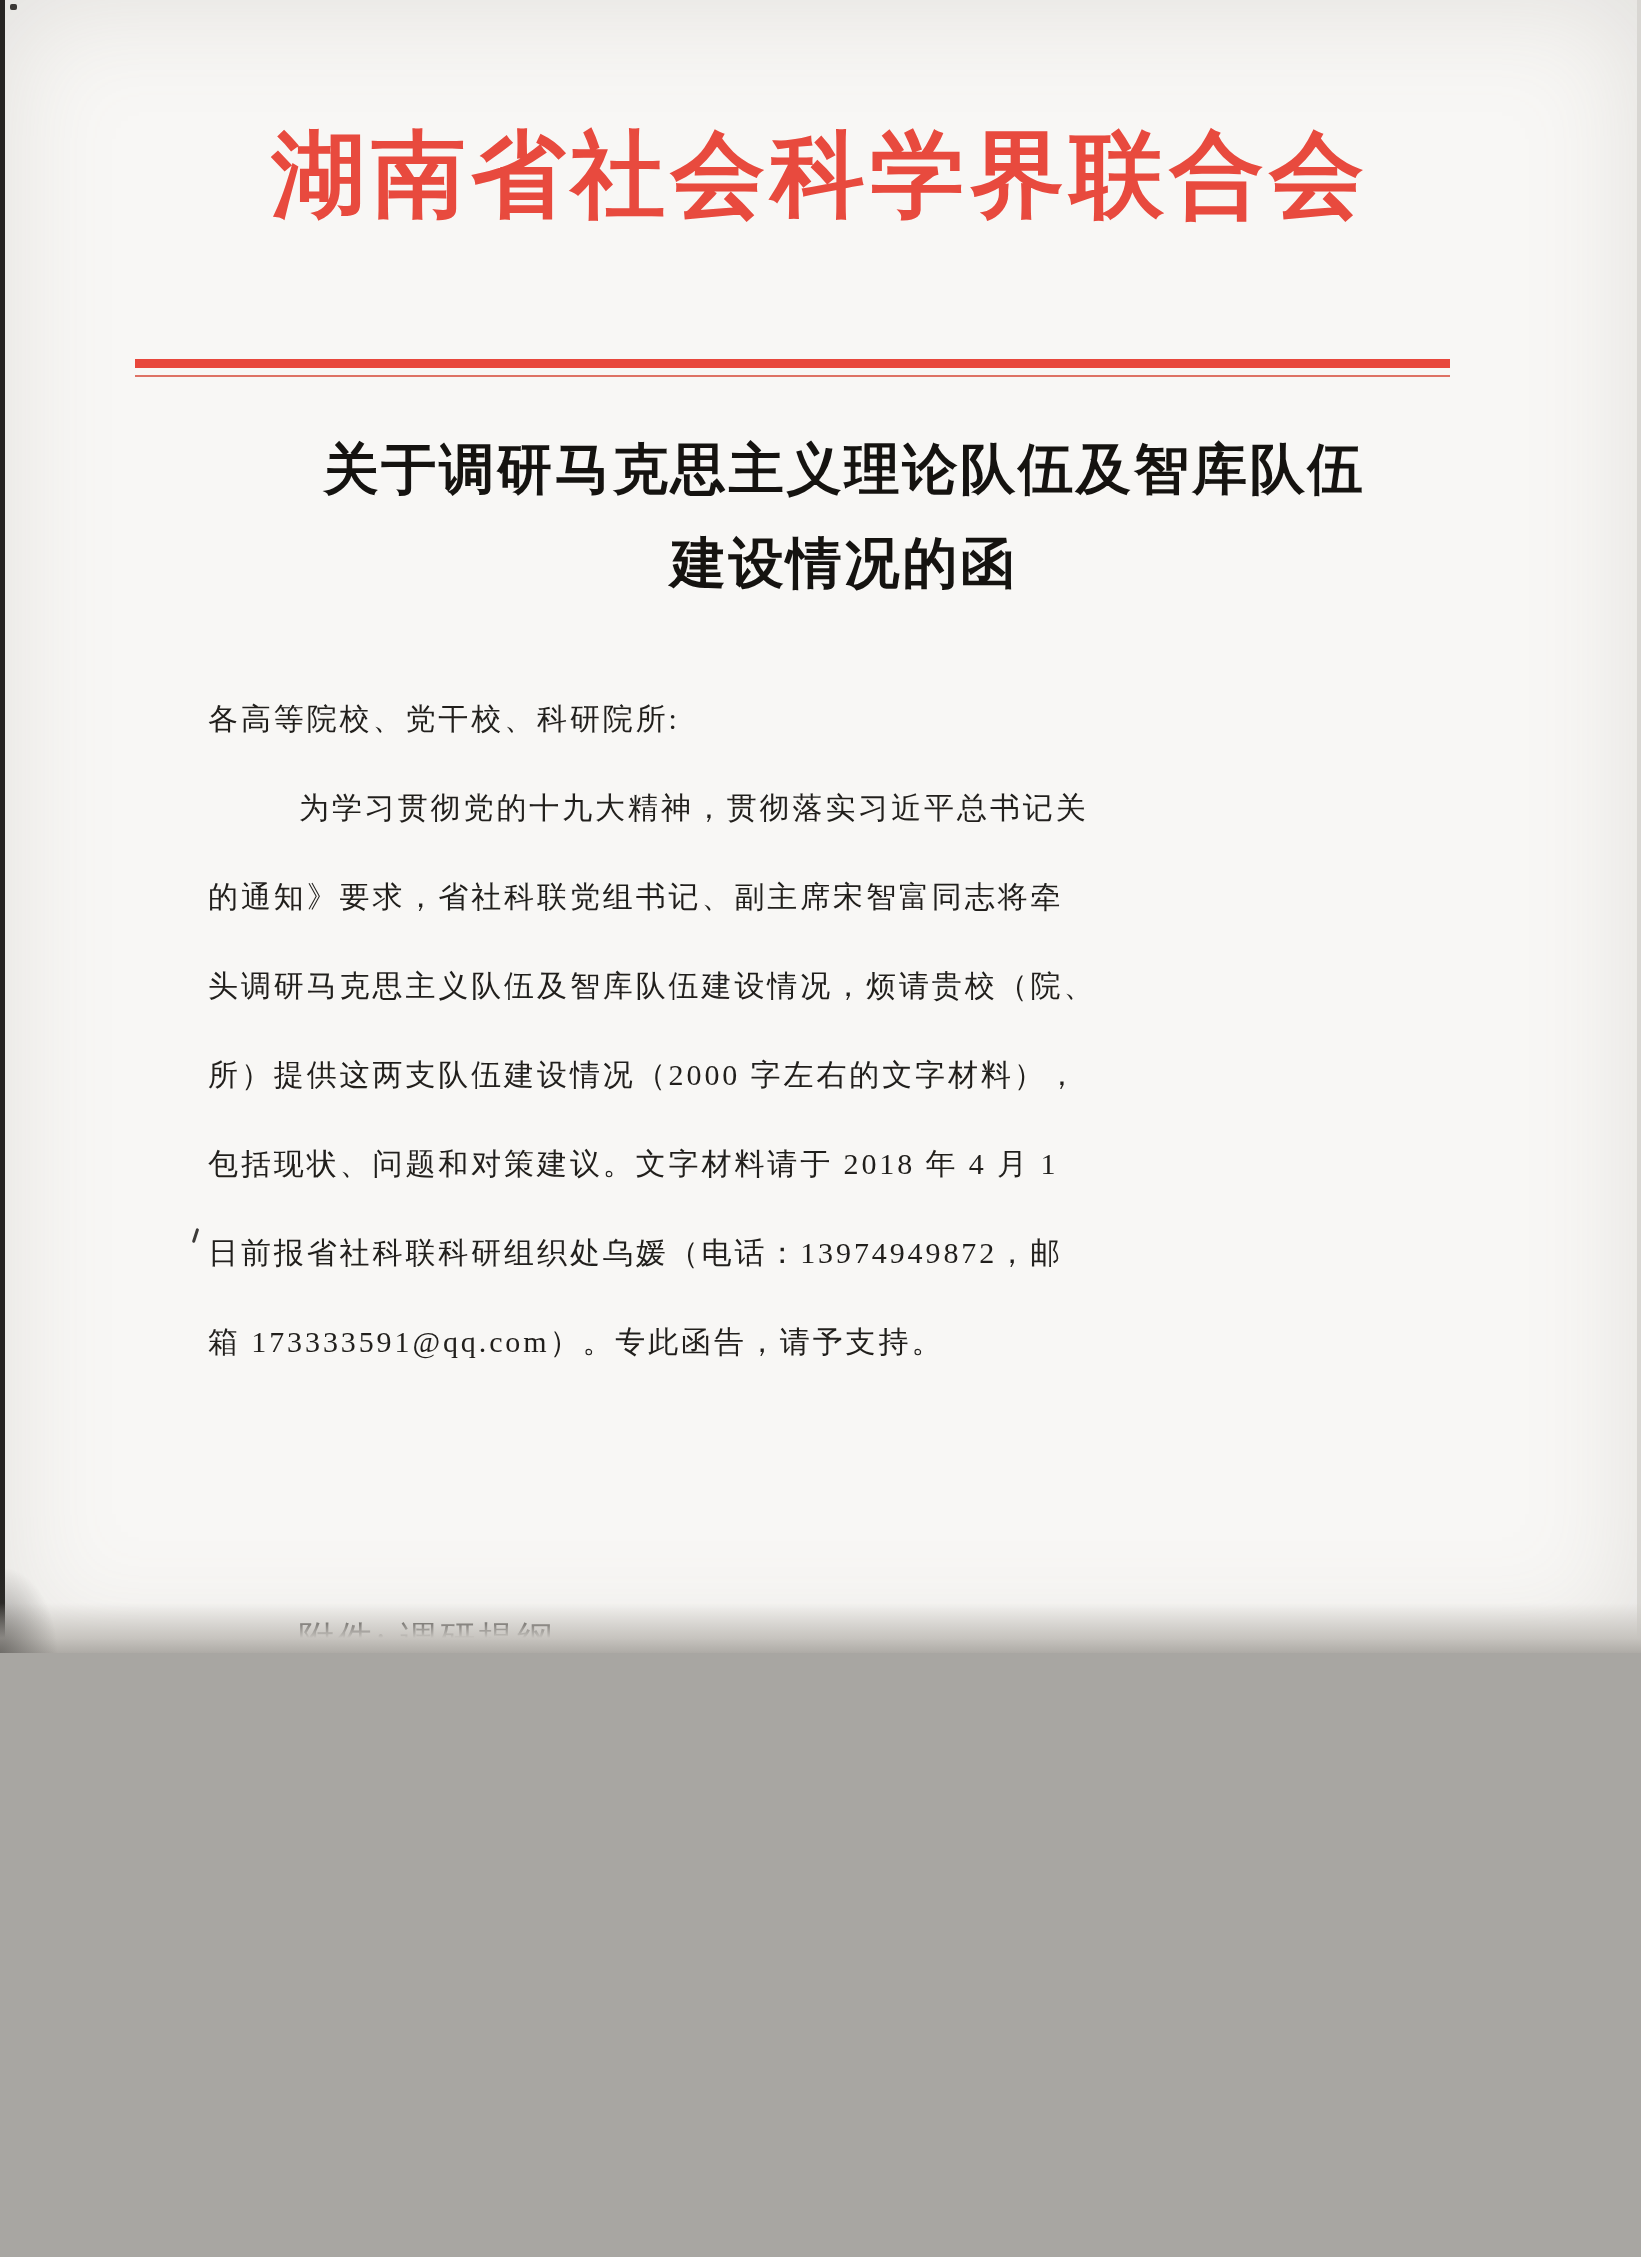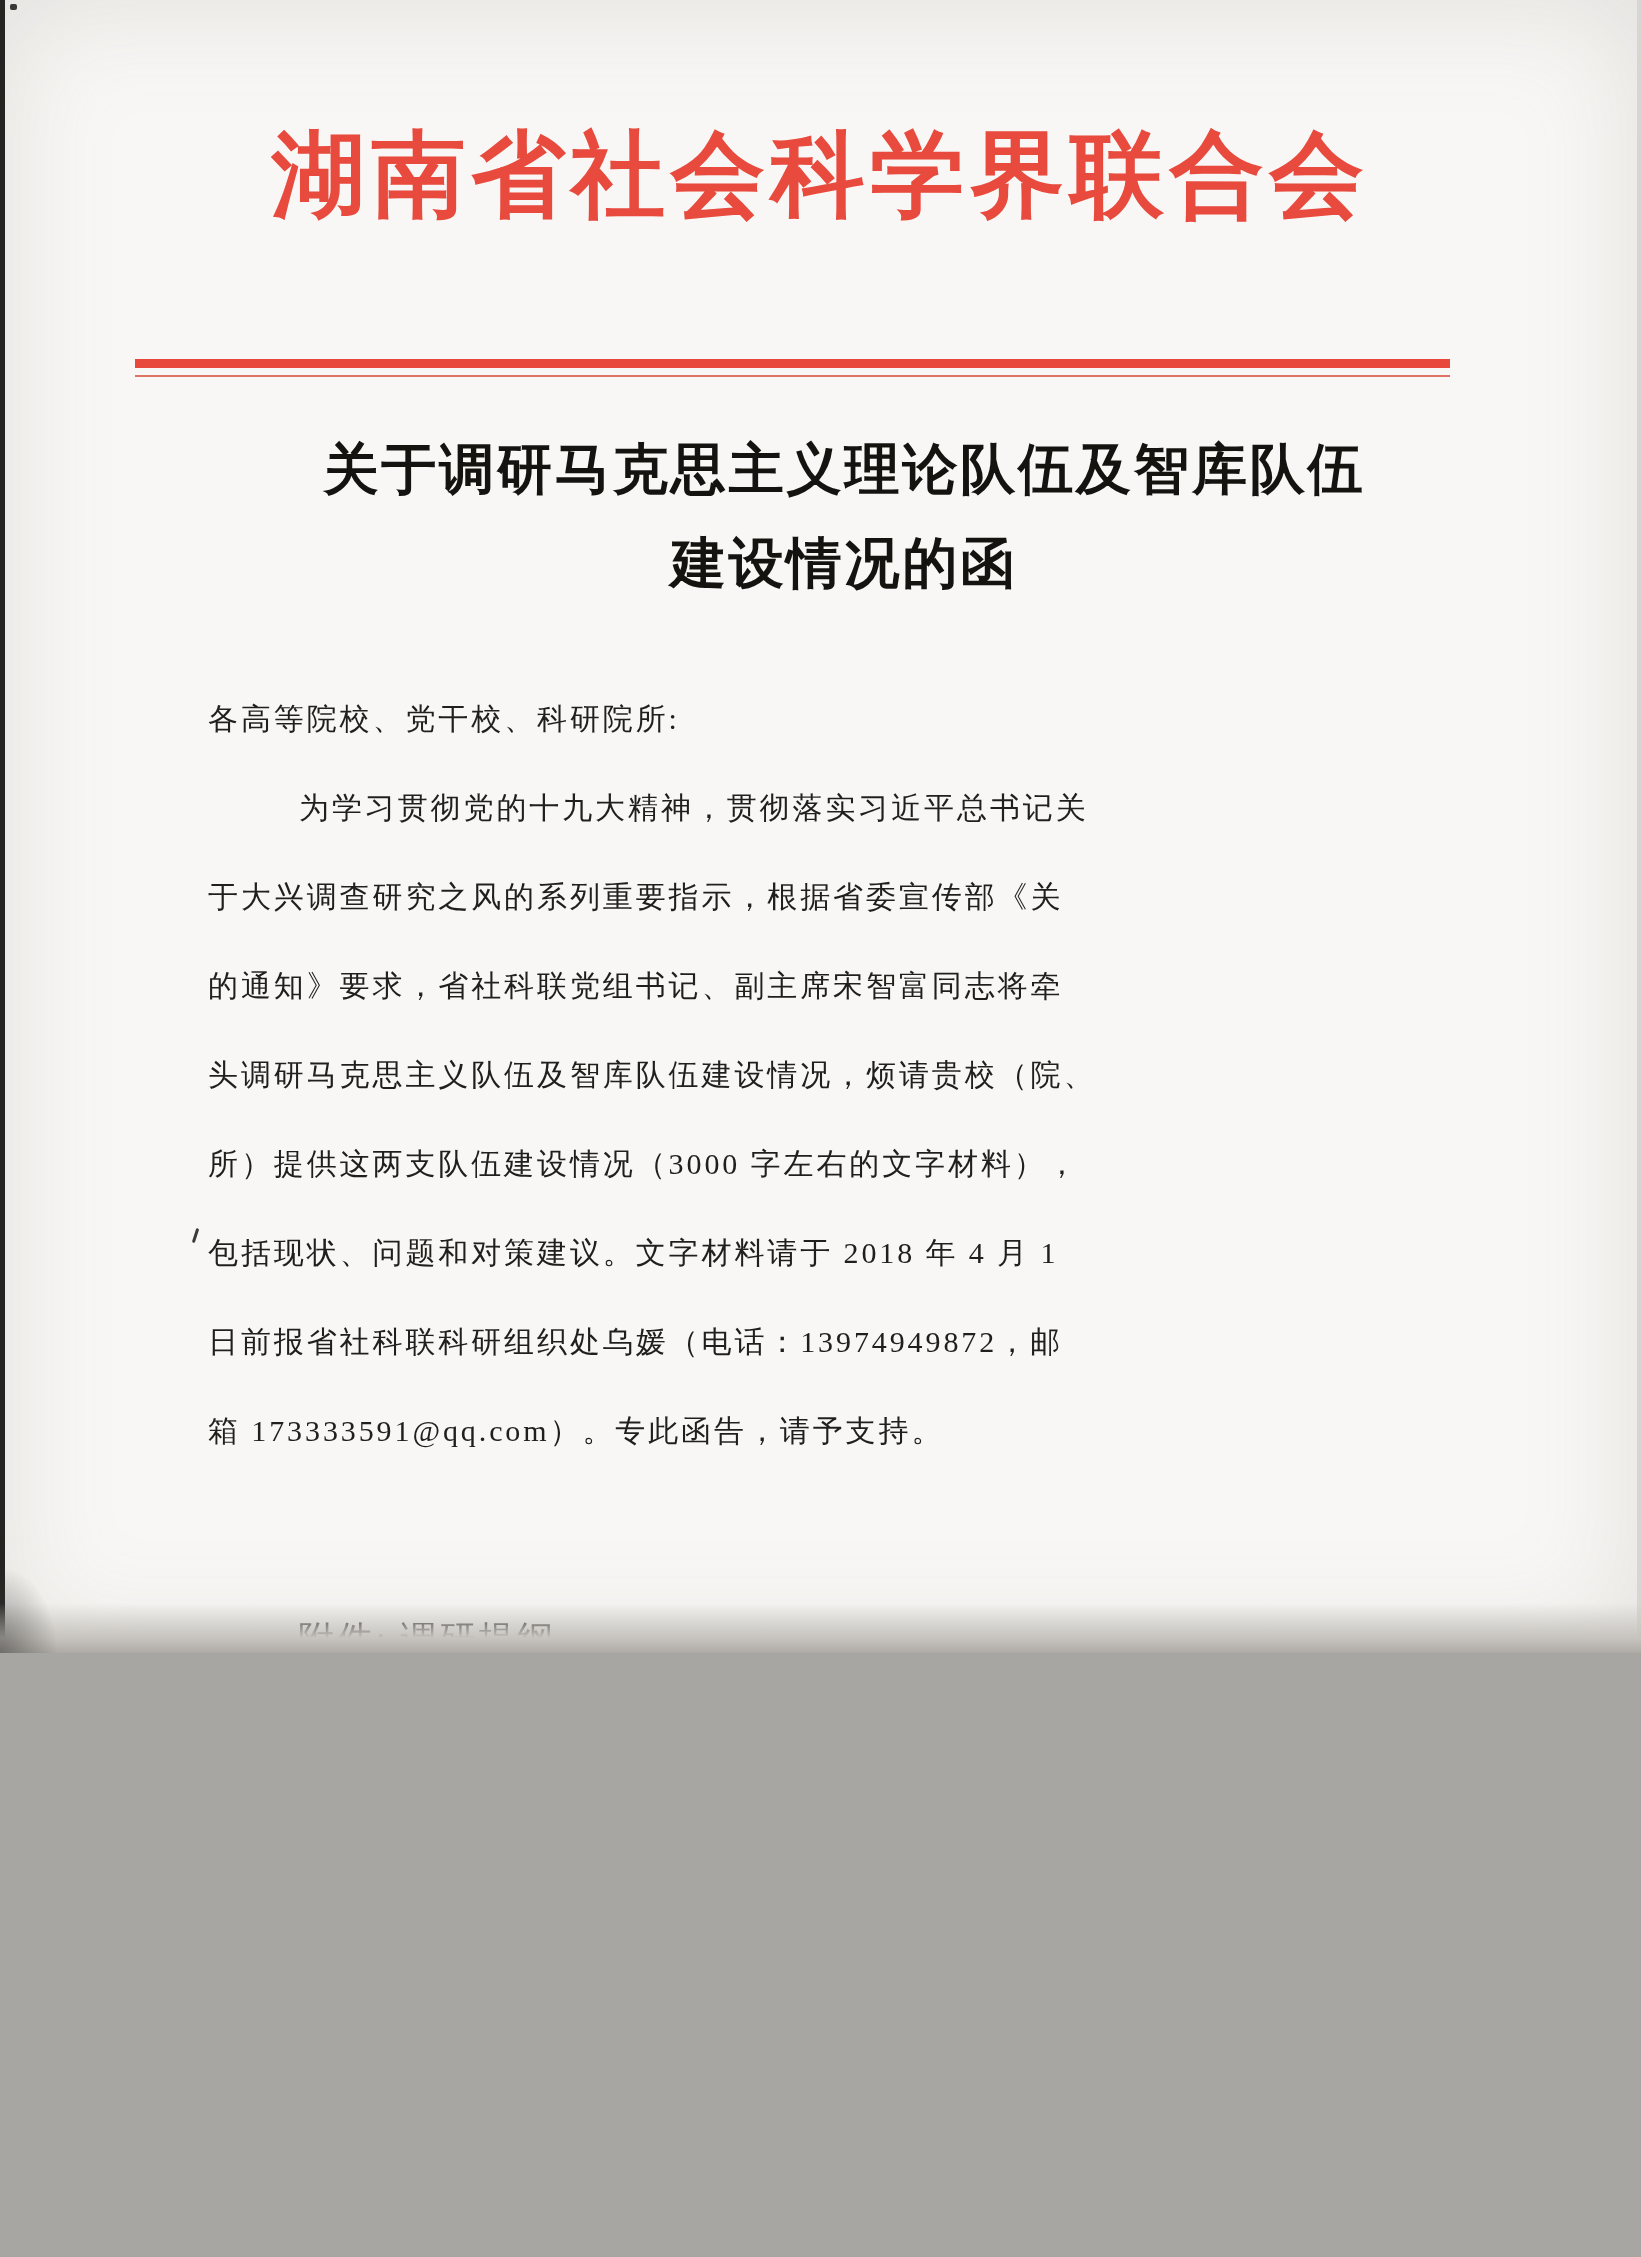--- a/index.html
+++ b/index.html
@@ -92,24 +92,23 @@
   </div>
 
   <div class="doc-title">
     <div>关于调研马克思主义理论队伍及智库队伍</div>
     <div>建设情况的函</div>
   </div>
 
   <div class="body-block">
     <div class="line">各高等院校、党干校、科研院所:</div>
     <div class="line indent">为学习贯彻党的十九大精神，贯彻落实习近平总书记关</div>
-    <div class="line">于大兴调查研究之风的系列重要指示，根据省委宣传部《关</div>
     <div class="line">的通知》要求，省社科联党组书记、副主席宋智富同志将牵</div>
     <div class="line">头调研马克思主义队伍及智库队伍建设情况，烦请贵校（院、</div>
-    <div class="line">所）提供这两支队伍建设情况（3000 字左右的文字材料），</div>
+    <div class="line">所）提供这两支队伍建设情况（2000 字左右的文字材料），</div>
     <div class="line">包括现状、问题和对策建议。文字材料请于 2018 年 4 月 1</div>
     <div class="line">日前报省社科联科研组织处乌媛（电话：13974949872，邮</div>
     <div class="line">箱 173333591@qq.com）。专此函告，请予支持。</div>
   </div>
 
   <div class="attachment">附件: 调研提纲</div>
 
   <div class="sign-org">湖南省社会科学界联合会</div>
   <div class="sign-date">2018 年 3 月 23 日</div>
 

